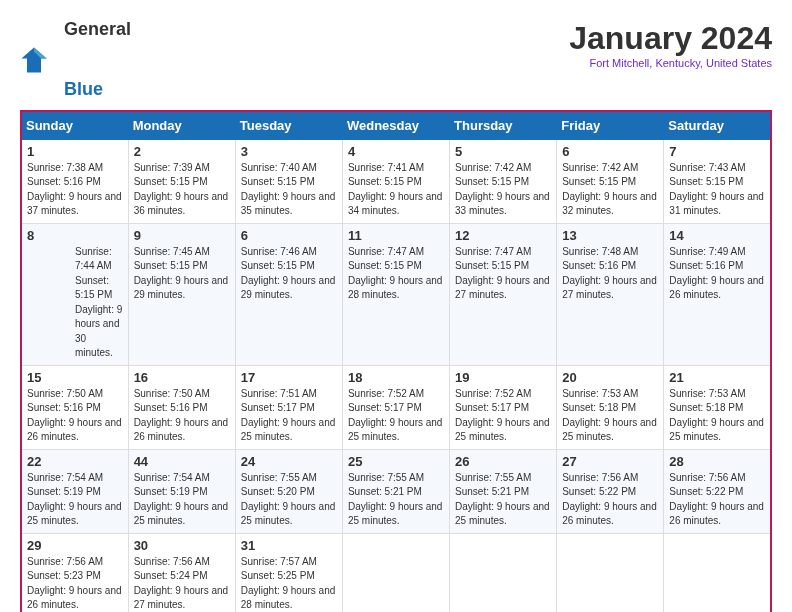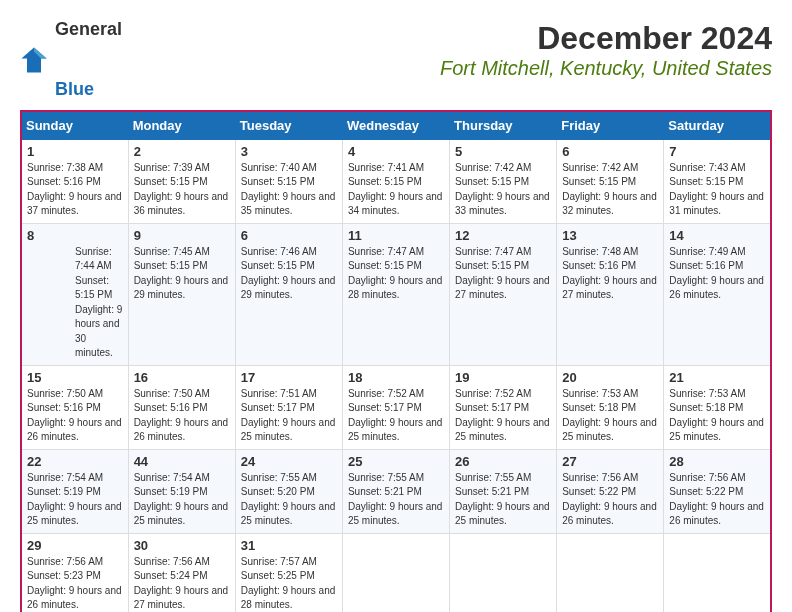--- a/index.html
+++ b/index.html
@@ -12,21 +12,21 @@
     }
     .header {
       display: flex;
       justify-content: space-between;
       align-items: flex-start;
       margin-bottom: 10px;
     }
     .logo {
       display: flex;
       align-items: center;
-      gap: 7px;
+      gap: 16px;
       justify-content: flex-end;
     }
     .logo-text {
       font-size: 18px;
       font-weight: bold;
       color: #333;
       line-height: 1.1;
     }
     .logo-icon {
       width: 28px;
@@ -34,23 +34,22 @@
     }
     .title-block {
       text-align: right;
     }
     .month-title {
       font-size: 32px;
       font-weight: bold;
       color: #333;
     }
     .location {
-      font-size: 20px;
-      color: #4d7c0f;
-      font-style: italic;
+      font-size: 11px;
+      color: #6d28d9;
     }
     table {
       width: 100%;
       border-collapse: collapse;
       border: 2px solid #be185d;
     }
     th {
       background: #1a6eb5;
       color: #fff;
       font-size: 13px;
@@ -94,21 +93,21 @@
     <svg class="logo-icon" viewBox="0 0 40 40">
       <polygon points="20,2 38,18 30,18 30,38 10,38 10,18 2,18" fill="#1a6eb5"></polygon>
       <polygon points="20,2 38,18 30,18 20,8" fill="#4a9fd4"></polygon>
     </svg>
     <div class="logo-text">
       <div>General</div>
       <div style="color:#1a6eb5;margin-top:40px;">Blue</div>
     </div>
   </div>
   <div class="title-block">
-    <div class="month-title">December 2024</div>
+    <div class="month-title">January 2024</div>
     <div class="location">Fort Mitchell, Kentucky, United States</div>
   </div>
 </div>
 
 <table>
   <thead>
     <tr>
     <th>Sunday</th>
         <th>Monday</th>
         <th>Tuesday</th>

